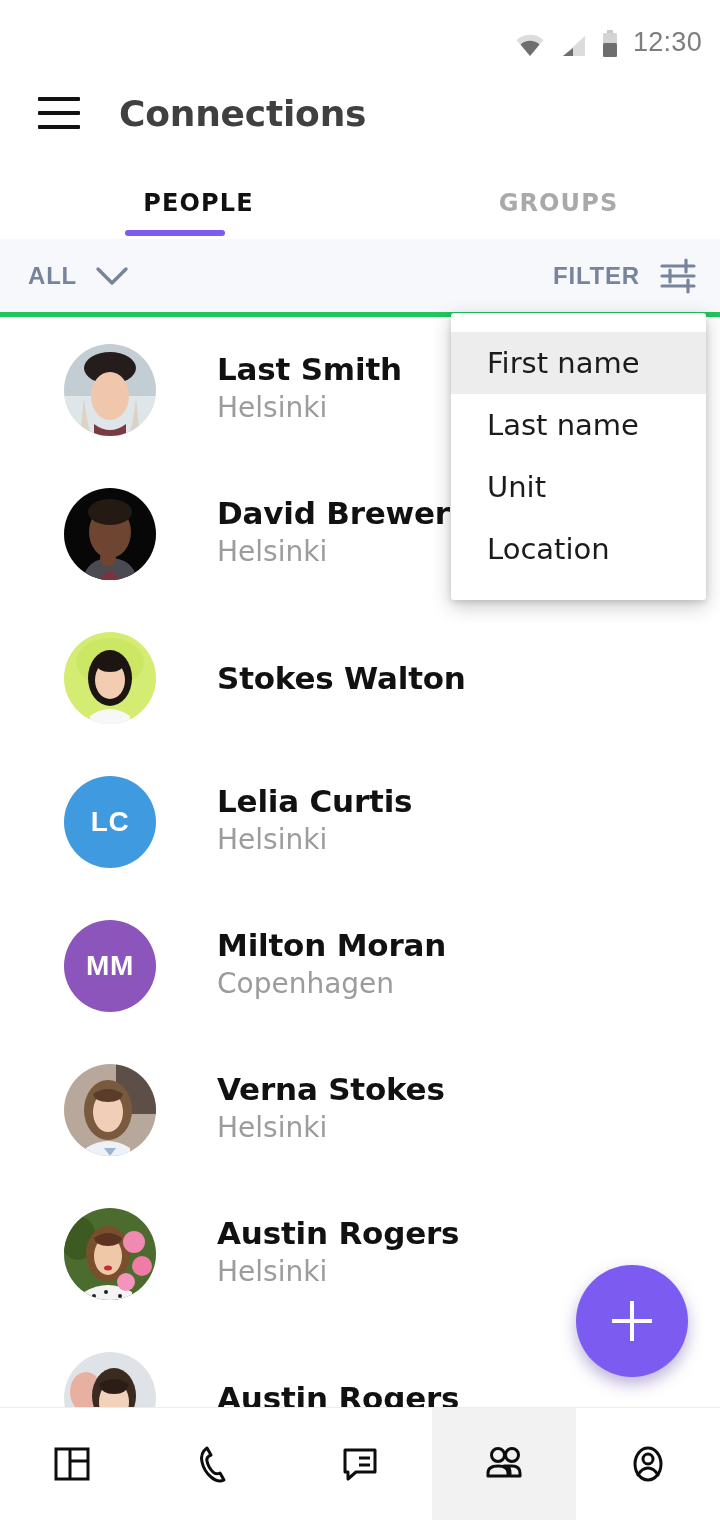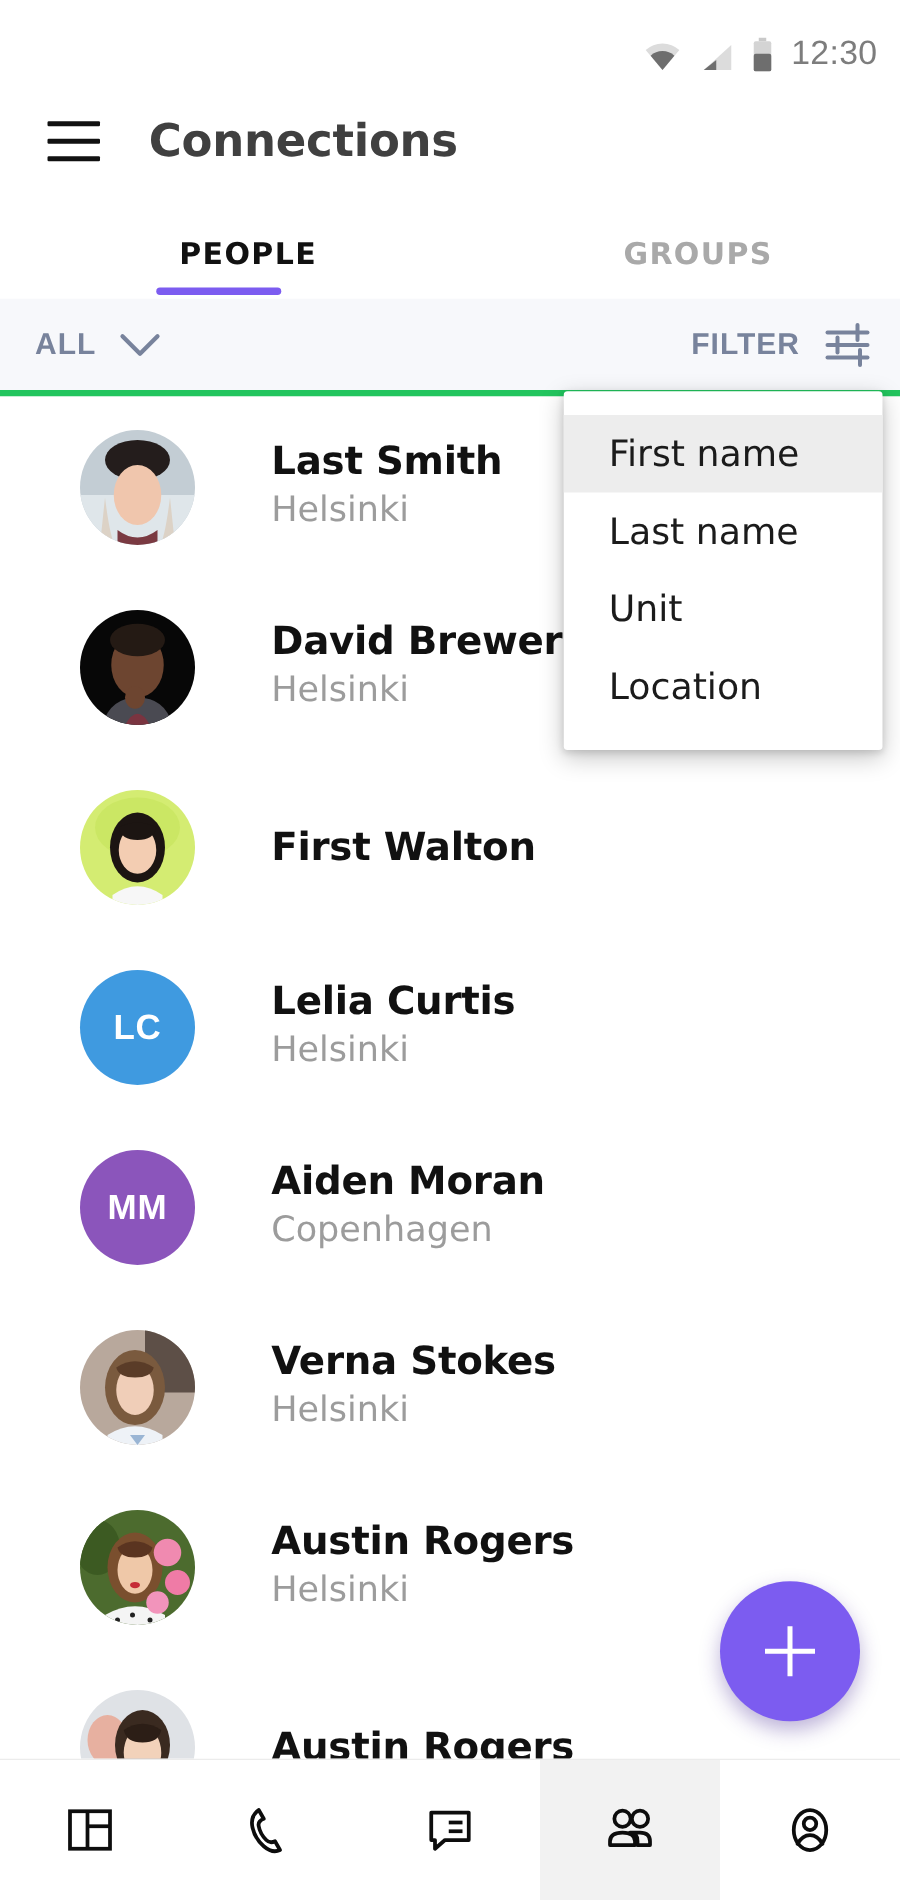--- a/index.html
+++ b/index.html
@@ -303,40 +303,40 @@
         <svg class="ph" viewBox="0 0 92 92" preserveAspectRatio="none">
           <rect width="92" height="92" fill="#d4ec72"></rect>
           <ellipse cx="46" cy="30" rx="34" ry="24" fill="#cbe764"></ellipse>
           <ellipse cx="46" cy="46" rx="22" ry="28" fill="#1c1512"></ellipse>
           <ellipse cx="46" cy="48" rx="15" ry="19" fill="#f3cdb2"></ellipse>
           <path d="M31 30 q15 -8 30 0 q-2 10 -15 10 q-13 0 -15 -10" fill="#1c1512"></path>
           <path d="M26 84 q20 -14 40 0 v8 h-40 z" fill="#f7f7f7"></path>
         </svg>
       </div>
       <div class="row-text">
-        <div class="row-name">First Walton</div>
+        <div class="row-name">Stokes Walton</div>
       </div>
     </div>
 
     <div class="row">
       <div class="avatar" style="background:#3f9ae0;">
         <span class="initials">LC</span>
       </div>
       <div class="row-text">
         <div class="row-name">Lelia Curtis</div>
         <div class="row-loc">Helsinki</div>
       </div>
     </div>
 
     <div class="row">
       <div class="avatar" style="background:#8b55bb;">
         <span class="initials">MM</span>
       </div>
       <div class="row-text">
-        <div class="row-name">Aiden Moran</div>
+        <div class="row-name">Milton Moran</div>
         <div class="row-loc">Copenhagen</div>
       </div>
     </div>
 
     <div class="row">
       <div class="avatar">
         <svg class="ph" viewBox="0 0 92 92" preserveAspectRatio="none">
           <rect width="92" height="92" fill="#b8a89c"></rect>
           <rect x="52" width="40" height="50" fill="#5d4f47"></rect>
           <ellipse cx="44" cy="46" rx="24" ry="30" fill="#7a5a3e"></ellipse>

